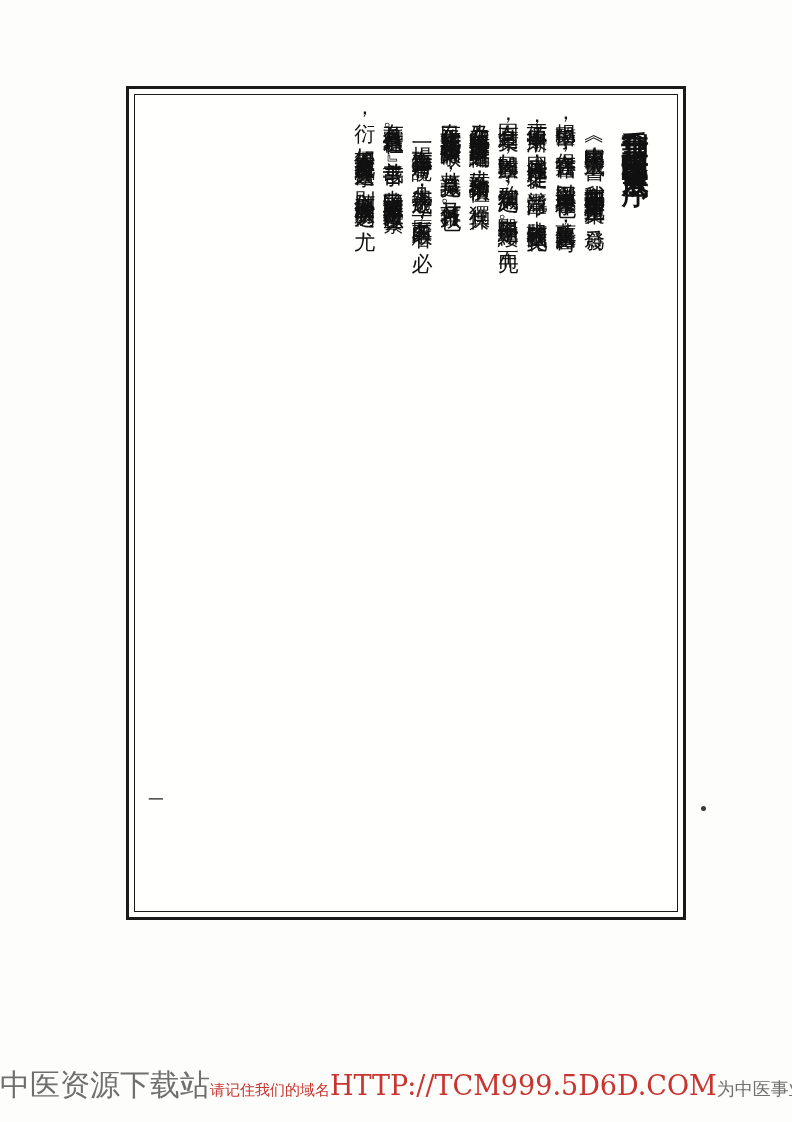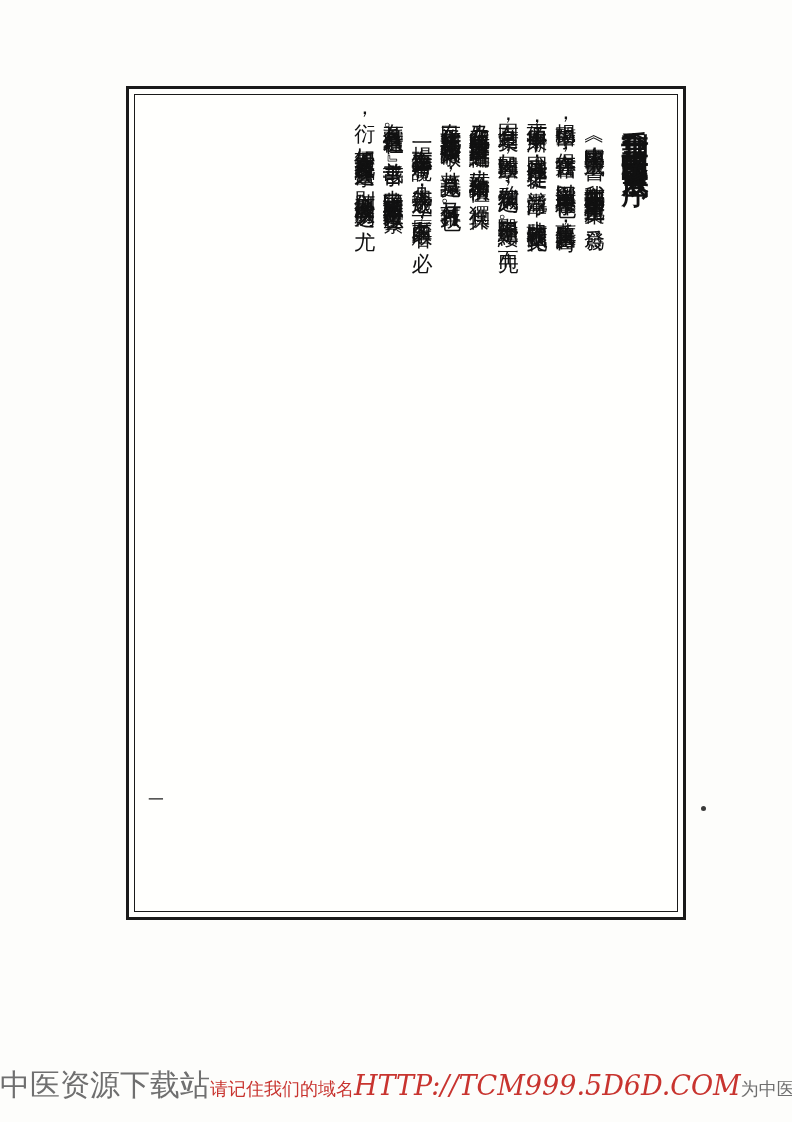--- a/index.html
+++ b/index.html
@@ -120,30 +120,29 @@
     white-space: nowrap;
     font-family: "DejaVu Sans", "Liberation Sans", sans-serif;
   }
   .wm-seg { vertical-align: baseline; }
   .wm-a {
     font-size: 30px;
     color: #6f6f6f;
     letter-spacing: 0px;
   }
   .wm-b {
-    font-size: 18px;
+    font-size: 15px;
     color: #c8342f;
     letter-spacing: 0px;
   }
   .wm-c {
     font-size: 27px;
     color: #c8342f;
     font-family: "DejaVu Serif", "Liberation Serif", serif;
     letter-spacing: 0px;
-    font-style: italic;
   }
   .wm-d {
     font-size: 18px;
     color: #6f6f6f;
   }
 </style>
 </head>
 <body>
 
 <div class="scan">

